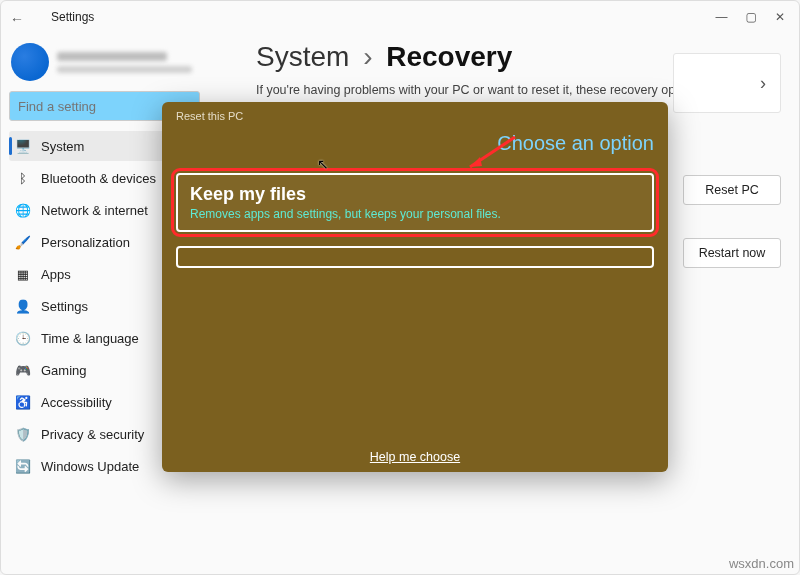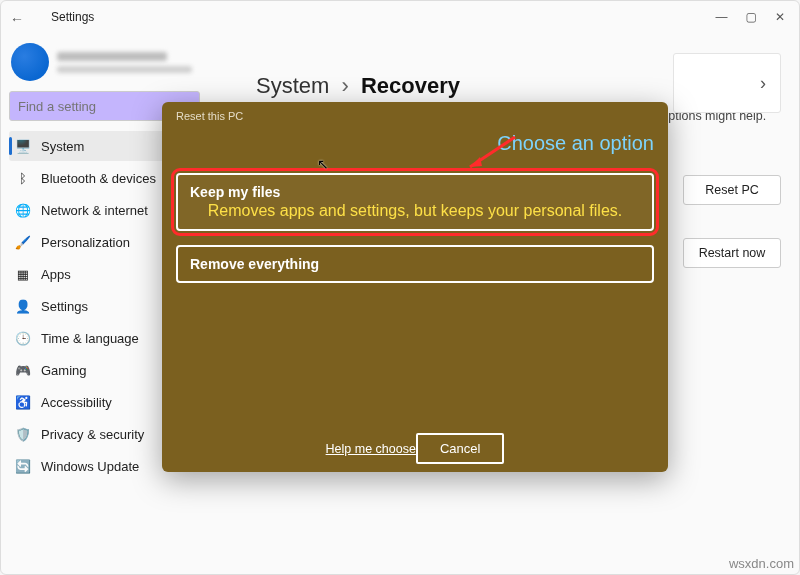--- a/index.html
+++ b/index.html
@@ -14,46 +14,46 @@
 
   .content { display: flex; height: calc(100% - 32px); }
 
   .sidebar { width: 205px; padding: 4px 6px 0 8px; }
   .userrow { display: flex; align-items: center; gap: 8px; padding: 6px 2px 10px 2px; }
   .avatar { width: 38px; height: 38px; border-radius: 50%; background: radial-gradient(circle at 35% 35%, #2a7de1 0%, #0a67d1 70%); filter: blur(0.3px); }
   .ublur { flex: 1; }
   .ublur .l1 { height: 9px; width: 110px; background: #bdbdbd; border-radius: 3px; filter: blur(2px); margin-bottom: 5px; }
   .ublur .l2 { height: 7px; width: 135px; background: #cfcfcf; border-radius: 3px; filter: blur(2px); }
 
-  .search { width: 100%; height: 30px; border: 1px solid #ccc; border-radius: 3px; background: #c4b5fd; padding: 0 8px; font-size: 13px; color: #666; margin-bottom: 10px; }
+  .search { width: 100%; height: 30px; border: 1px solid #ccc; border-radius: 3px; background: #7dd3fc; padding: 0 8px; font-size: 13px; color: #666; margin-bottom: 10px; }
 
   .nav { display: flex; flex-direction: column; gap: 2px; }
   .navitem { display: flex; align-items: center; gap: 10px; height: 30px; padding: 0 6px; border-radius: 3px; font-size: 13px; color: #222; cursor: pointer; }
   .navitem.sel { background: #eaeaea; position: relative; }
   .navitem.sel::before { content: ""; position: absolute; left: 0; top: 6px; bottom: 6px; width: 3px; background: #1f6fd0; border-radius: 2px; }
   .ico { width: 16px; height: 16px; display: inline-flex; align-items: center; justify-content: center; font-size: 13px; }
 
   .main { flex: 1; padding: 8px 10px 0 50px; position: relative; }
-  .crumb { font-size: 22px; color: #333; margin-top: 32px; }
+  .crumb { font-size: 28px; color: #333; }
   .crumb .sep { margin: 0 6px; color: #666; }
   .crumb .cur { font-weight: 600; color: #111; }
   .helptext { font-size: 12.5px; color: #444; margin-top: 10px; }
 
   .rightcard { position: absolute; right: 18px; top: 0; width: 108px; }
   .card { background: #fff; border: 1px solid #e4e4e4; border-radius: 3px; height: 60px; display: flex; align-items: center; justify-content: flex-end; padding: 0 14px; font-size: 18px; color: #555; }
   .rbtn { position: absolute; right: 18px; background: #fff; border: 1px solid #ccc; border-radius: 3px; height: 30px; width: 98px; font-size: 12.5px; color: #222; cursor: pointer; }
 
   
   .modal { position: absolute; left: 162px; top: 102px; width: 506px; height: 370px; background: #7b601f; border-radius: 6px; box-shadow: 0 8px 30px rgba(0,0,0,0.35); padding: 8px 14px 14px 14px; color: #fff; }
   .mheader { font-size: 11px; color: #e4dcc7; margin-bottom: 8px; }
   .mtitle { font-size: 20px; font-weight: 300; color: #7dd3fc; margin: 10px 0 18px 0; text-align: right; }
   .optbox { border: 2px solid #fff; border-radius: 4px; padding: 9px 12px; margin-bottom: 14px; cursor: pointer; }
   .optbox.hl { outline: 3px solid #ff2b2b; outline-offset: 2px; background: rgba(255,255,255,0.04); }
-  .optbox .ot { font-size: 14px; font-weight: 600; }
-  .optbox .od { font-size: 16px; color: #fde047; margin-top: 2px; text-align: center; }
+  .optbox .ot { font-size: 18px; font-weight: 600; }
+  .optbox .od { font-size: 12px; color: #5eead4; margin-top: 2px; }
   .mfooter { position: absolute; bottom: 8px; left: 14px; right: 14px; display: flex; align-items: center; justify-content: center; }
   .helplink { font-size: 12.5px; color: #fff; text-decoration: underline; cursor: pointer; }
   .cancel { border: 2px solid #fff; background: transparent; color: #fff; padding: 6px 22px; border-radius: 2px; font-size: 13px; cursor: pointer; }
 
   .arrow { position: absolute; left: 298px; top: 30px; width: 60px; height: 40px; pointer-events: none; }
   .cursor { position: absolute; left: 155px; top: 54px; font-size: 14px; color: #000; text-shadow: 0 0 2px #fff; }
 
   .watermark { position: absolute; right: 6px; bottom: 4px; font-size: 13px; color: #888; }
 </style>
 </head>
@@ -158,23 +158,21 @@
     <line x1="55" y1="5" x2="10" y2="35" stroke="#ff2b2b" stroke-width="3"></line>
     <polygon points="10,35 20,25 22,34" fill="#ff2b2b"></polygon>
   </svg>
 
   <div id="opts">
       <div class="optbox hl">
         <div class="ot">Keep my files</div>
         <div class="od">Removes apps and settings, but keeps your personal files.</div>
       </div>
       <div class="optbox">
-        <div class="ot">Remove everything</div>
       </div>
     </div>
 
   <div class="mfooter">
     <span class="helplink">Help me choose</span>
-    <button class="cancel">Cancel</button>
   </div>
 </div>
 
 <div class="watermark">wsxdn.com</div>
 
 </body></html>

